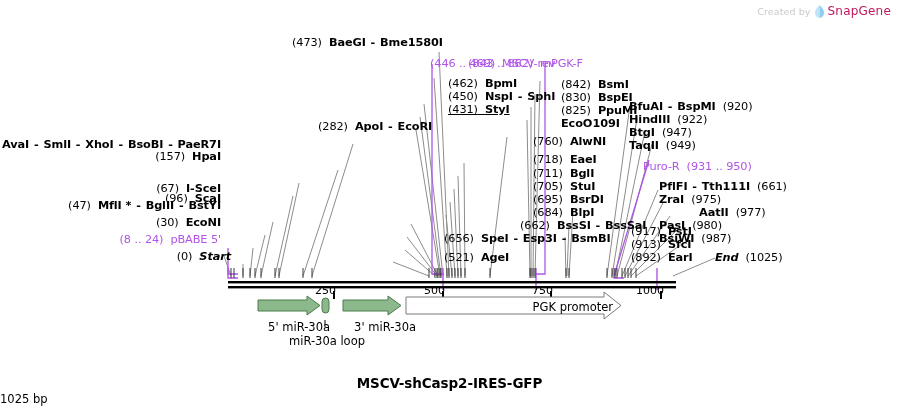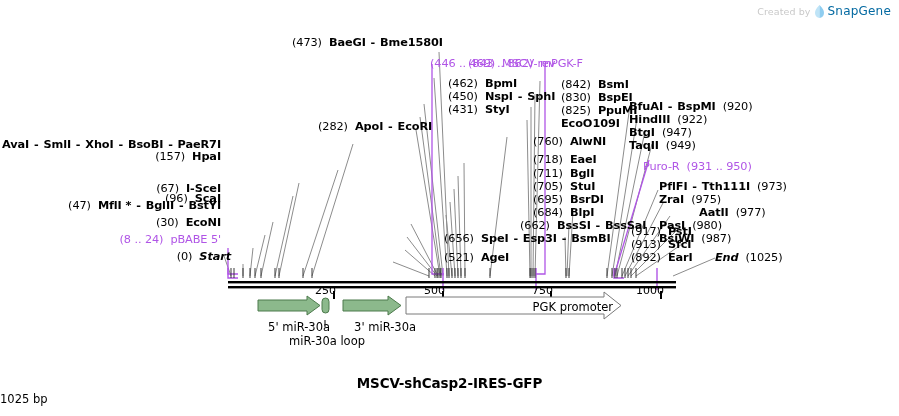--- a/index.html
+++ b/index.html
@@ -29,21 +29,21 @@
     right: 8px;
     top: 4px;
     display: flex;
     align-items: center;
     gap: 4px;
     font-size: 9.5px;
     color: #c9c9c9;
     letter-spacing: .1px;
   }
   .watermark .wm-brand {
-    color: #0369a1;
+    color: #be185d;
     font-size: 12px;
     font-weight: 400;
     letter-spacing: .2px;
   }
   .wm-logo { display:block; }
 
   
   .lbl {
     position: absolute;
     white-space: nowrap;
@@ -251,21 +251,21 @@
     <div class="lbl r" style="top: 216px; left: 221px;"><span class="pos">(30)</span>&nbsp;&nbsp;<span class="name">EcoNI</span></div>
     <div class="lbl r" style="top: 199px; left: 221px;"><span class="pos">(47)</span>&nbsp;&nbsp;<span class="name">MflI *</span><span class="sep"> - </span><span class="name">BglII</span><span class="sep"> - </span><span class="name">BstYI</span></div>
     <div class="lbl r" style="top: 182px; left: 221px;"><span class="pos">(67)</span>&nbsp;&nbsp;<span class="name">I-SceI</span></div>
     <div class="lbl r" style="top: 165px; left: 221px; margin-top: 27px;"><span class="pos">(96)</span>&nbsp;&nbsp;<span class="name">ScaI</span></div>
     <div class="lbl r" style="top: 150px; left: 221px;"><span class="pos">(157)</span>&nbsp;&nbsp;<span class="name">HpaI</span></div>
     <div class="lbl r" style="top: 138px; left: 221px;">&nbsp;&nbsp;<span class="name">AvaI</span><span class="sep"> - </span><span class="name">SmlI</span><span class="sep"> - </span><span class="name">XhoI</span><span class="sep"> - </span><span class="name">BsoBI</span><span class="sep"> - </span><span class="name">PaeR7I</span></div>
     <div class="lbl" style="top: 120px; left: 318px;"><span class="pos">(282)</span>&nbsp;&nbsp;<span class="name">ApoI</span><span class="sep"> - </span><span class="name">EcoRI</span></div>
     <div class="lbl" style="top: 251px; left: 444px;"><span class="pos">(521)</span>&nbsp;&nbsp;<span class="name">AgeI</span></div>
     <div class="lbl" style="top: 232px; left: 444px;"><span class="pos">(656)</span>&nbsp;&nbsp;<span class="name">SpeI</span><span class="sep"> - </span><span class="name">Esp3I</span><span class="sep"> - </span><span class="name">BsmBI</span></div>
     <div class="lbl" style="top: 219px; left: 520px;"><span class="pos">(662)</span>&nbsp;&nbsp;<span class="name">BssSI</span><span class="sep"> - </span><span class="name">BssSaI</span></div>
-    <div class="lbl" style="top: 103px; left: 448px;"><span class="pos">(431)</span>&nbsp;&nbsp;<span class="name">StyI</span></div>
+    <div class="lbl" style="top: 103px; left: 448px; text-decoration: underline;"><span class="pos">(431)</span>&nbsp;&nbsp;<span class="name">StyI</span></div>
     <div class="lbl" style="top: 90px; left: 448px;"><span class="pos">(450)</span>&nbsp;&nbsp;<span class="name">NspI</span><span class="sep"> - </span><span class="name">SphI</span></div>
     <div class="lbl" style="top: 77px; left: 448px;"><span class="pos">(462)</span>&nbsp;&nbsp;<span class="name">BpmI</span></div>
     <div class="lbl primer" style="top: 57px; left: 430px;"><span class="pos">(446 .. 469)</span>&nbsp;&nbsp;<span class="name">MSCV-rev</span></div>
     <div class="lbl" style="top: 36px; left: 292px;"><span class="pos">(473)</span>&nbsp;&nbsp;<span class="name">BaeGI</span><span class="sep"> - </span><span class="name">Bme1580I</span></div>
     <div class="lbl" style="top: 206px; left: 533px;"><span class="pos">(684)</span>&nbsp;&nbsp;<span class="name">BlpI</span></div>
     <div class="lbl" style="top: 193px; left: 533px;"><span class="pos">(695)</span>&nbsp;&nbsp;<span class="name">BsrDI</span></div>
     <div class="lbl" style="top: 180px; left: 533px;"><span class="pos">(705)</span>&nbsp;&nbsp;<span class="name">StuI</span></div>
     <div class="lbl" style="top: 167px; left: 533px;"><span class="pos">(711)</span>&nbsp;&nbsp;<span class="name">BglI</span></div>
     <div class="lbl" style="top: 153px; left: 533px;"><span class="pos">(718)</span>&nbsp;&nbsp;<span class="name">EaeI</span></div>
     <div class="lbl" style="top: 135px; left: 533px;"><span class="pos">(760)</span>&nbsp;&nbsp;<span class="name">AlwNI</span></div>
@@ -275,21 +275,21 @@
     <div class="lbl" style="top: 78px; left: 561px;"><span class="pos">(842)</span>&nbsp;&nbsp;<span class="name">BsmI</span></div>
     <div class="lbl primer" style="top: 57px; left: 468px;"><span class="pos">(843 .. 862)</span>&nbsp;&nbsp;<span class="name">mPGK-F</span></div>
     <div class="lbl" style="top: 251px; left: 631px;"><span class="pos">(892)</span>&nbsp;&nbsp;<span class="name">EarI</span></div>
     <div class="lbl" style="top: 238px; left: 631px;"><span class="pos">(913)</span>&nbsp;&nbsp;<span class="name">SfcI</span></div>
     <div class="lbl" style="top: 225px; left: 631px;"><span class="pos">(917)</span>&nbsp;&nbsp;<span class="name">PstI</span></div>
     <div class="lbl" style="top: 100px; left: 629px;"><span class="name">BfuAI</span><span class="sep"> - </span><span class="name">BspMI</span>&nbsp;&nbsp;<span class="pos">(920)</span></div>
     <div class="lbl" style="top: 113px; left: 629px;"><span class="name">HindIII</span>&nbsp;&nbsp;<span class="pos">(922)</span></div>
     <div class="lbl" style="top: 126px; left: 629px;"><span class="name">BtgI</span>&nbsp;&nbsp;<span class="pos">(947)</span></div>
     <div class="lbl" style="top: 139px; left: 629px;"><span class="name">TaqII</span>&nbsp;&nbsp;<span class="pos">(949)</span></div>
     <div class="lbl primer" style="top: 160px; left: 643px;"><span class="name">Puro-R</span>&nbsp;&nbsp;<span class="pos">(931 .. 950)</span></div>
-    <div class="lbl" style="top: 180px; left: 659px;"><span class="name">PflFI</span><span class="sep"> - </span><span class="name">Tth111I</span>&nbsp;&nbsp;<span class="pos">(973)</span></div>
+    <div class="lbl" style="top: 180px; left: 659px;"><span class="name">PflFI</span><span class="sep"> - </span><span class="name">Tth111I</span>&nbsp;&nbsp;<span class="pos">(661)</span></div>
     <div class="lbl" style="top: 193px; left: 659px;"><span class="name">ZraI</span>&nbsp;&nbsp;<span class="pos">(975)</span></div>
     <div class="lbl" style="top: 206px; left: 659px; margin-left: 40px;"><span class="name">AatII</span>&nbsp;&nbsp;<span class="pos">(977)</span></div>
     <div class="lbl" style="top: 219px; left: 659px;"><span class="name">PasI</span>&nbsp;&nbsp;<span class="pos">(980)</span></div>
     <div class="lbl" style="top: 232px; left: 659px;"><span class="name">BsiWI</span>&nbsp;&nbsp;<span class="pos">(987)</span></div>
     <div class="lbl terminus" style="top: 251px; left: 715px;"><span class="name">End</span>&nbsp;&nbsp;<span class="pos">(1025)</span></div>
   </div>
 
 <div class="ruler-num" style="left:315px; top:284px;">250</div>
 <div class="ruler-num" style="left:424px; top:284px;">500</div>
 <div class="ruler-num" style="left:532px; top:284px;">750</div>

